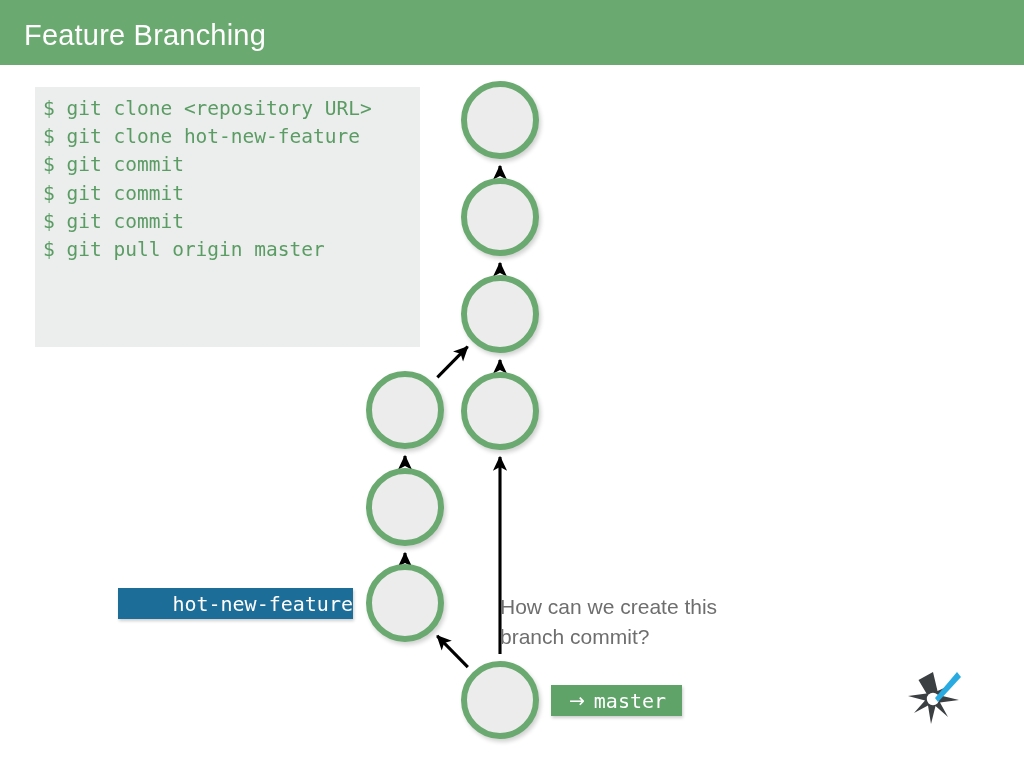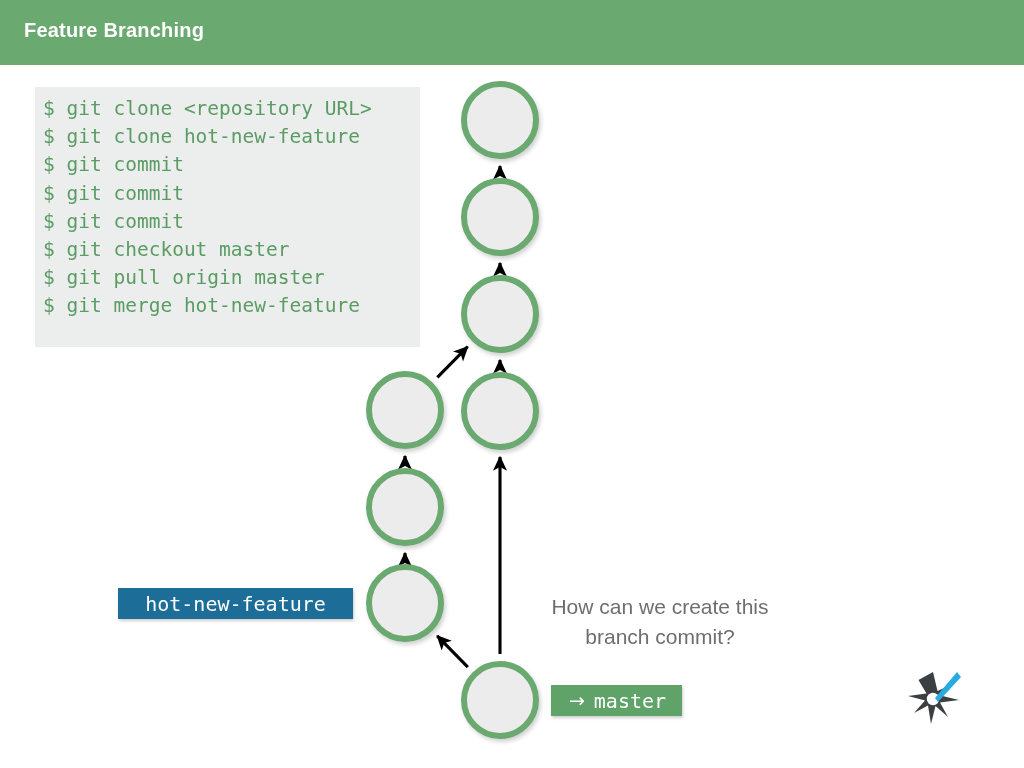--- a/index.html
+++ b/index.html
@@ -20,22 +20,22 @@
     position: absolute;
     left: 0; top: 0;
     width: 1024px;
     height: 65px;
     background: #6aa96f;
   }
   #slide-title {
     position: absolute;
     left: 24px;
     top: 19px;
-    font-size: 20px;
-    font-weight: bold;
+    font-size: 29px;
+    font-weight: normal;
     color: #ffffff;
     letter-spacing: 0.2px;
     white-space: nowrap;
   }
 
   
   #code-block {
     position: absolute;
     left: 35px;
     top: 87px;
@@ -84,20 +84,21 @@
     justify-content: center;
     white-space: nowrap;
     box-shadow: 1px 2px 3px rgba(0,0,0,0.20);
   }
   #label-hot-new-feature {
     left: 118px;
     top: 588px;
     width: 235px;
     height: 31px;
     background: #1d6d99;
+    justify-content: flex-end;
   }
   #label-master {
     left: 551px;
     top: 685px;
     width: 131px;
     height: 31px;
     background: #5fa369;
     gap: 9px;
     padding-left: 2px;
   }
@@ -107,21 +108,21 @@
     color: #ffffff;
     font-family: "DejaVu Sans", sans-serif;
   }
 
   
   #question-text {
     position: absolute;
     left: 500px;
     top: 592px;
     width: 320px;
-    text-align: center;
+    text-align: left;
     font-size: 21px;
     line-height: 30px;
     color: #6e6e6e;
   }
 
   
   #logo {
     position: absolute;
     left: 897px;
     top: 658px;
@@ -134,23 +135,21 @@
 
 <div id="header-bar"></div>
 <div id="slide-title">Feature Branching</div>
 
 <div id="code-block">
   <div class="code-line">$ git clone &lt;repository URL&gt;</div>
   <div class="code-line">$ git clone hot-new-feature</div>
   <div class="code-line">$ git commit</div>
   <div class="code-line">$ git commit</div>
   <div class="code-line">$ git commit</div>
-  <div class="code-line">$ git checkout master</div>
   <div class="code-line">$ git pull origin master</div>
-  <div class="code-line">$ git merge hot-new-feature</div>
 </div>
 
 <svg id="graph" viewBox="0 0 1024 768" xmlns="http://www.w3.org/2000/svg">
   <defs>
     <marker id="ah" viewBox="0 0 10 10" refX="8.5" refY="5" markerWidth="5.2" markerHeight="5.2" orient="auto-start-reverse">
       <path d="M 0 0.6 L 9.2 5 L 0 9.4 L 2.3 5 Z" fill="#000000"></path>
     </marker>
   </defs>
   <g id="graph-edges" stroke="#000000" stroke-width="3.1" fill="none" marker-end="url(#ah)">
       <line x1="500" y1="171" x2="500" y2="166"></line>

